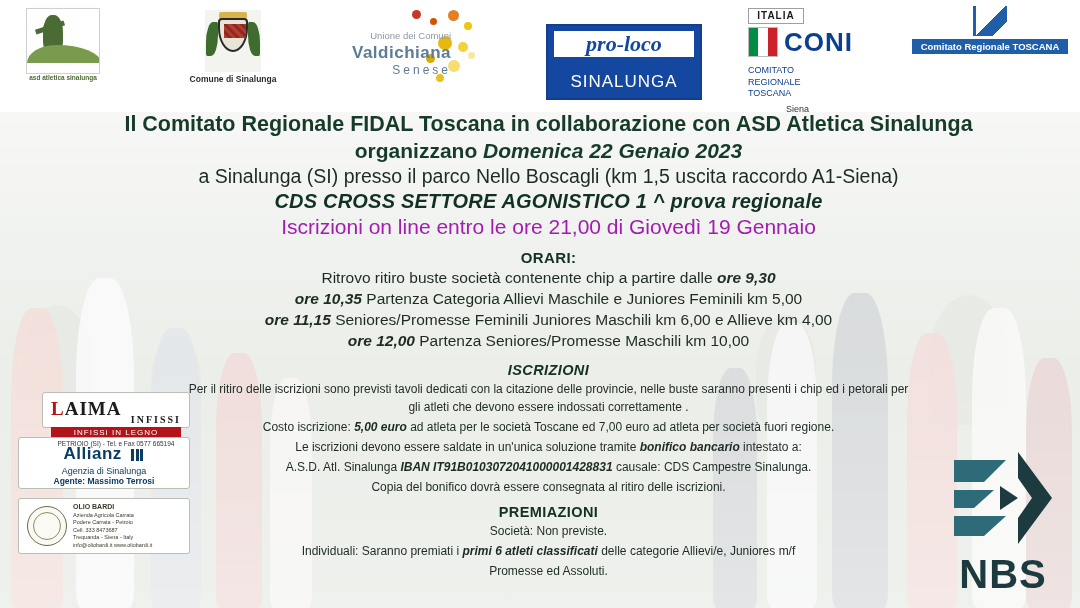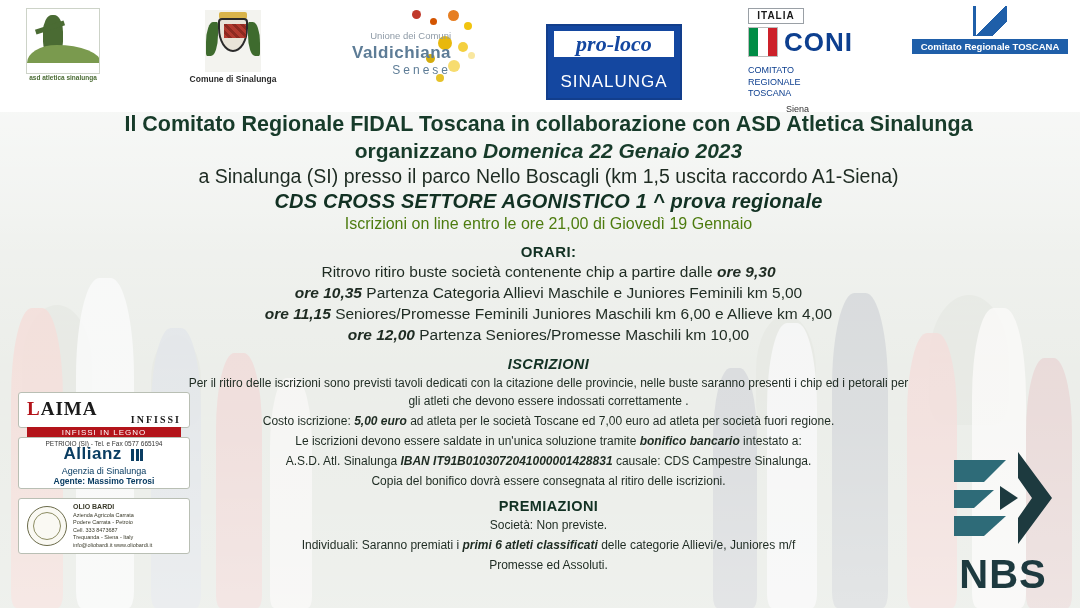--- a/index.html
+++ b/index.html
@@ -107,21 +107,21 @@
   .l3 .txt {
     position: absolute; left: 0; top: 22px; text-align: right; line-height: 1.25;
   }
   .l3 .t1 { font-size: 9.5px; color: #8e9aa6; }
   .l3 .t2 { font-size: 17px; color: #5d7c96; font-weight: bold; letter-spacing: .5px; }
   .l3 .t3 { font-size: 12px; color: #5d7c96; letter-spacing: 3px; }
 
   
   .l4 { left: 546px; top: 24px; width: 140px; }
   .l4 .box {
-    width: 136px; background: #1447a0; padding: 5px 6px 6px;
+    width: 156px; background: #1447a0; padding: 5px 6px 6px;
     border: 2px solid #123e8c;
   }
   .l4 .pl {
     background: #fff; color: #1447a0; font-style: italic; font-weight: bold;
     font-size: 22px; line-height: 1; padding: 2px 4px; font-family: "Liberation Serif", serif;
   }
   .l4 .sn {
     color: #fff; font-size: 17px; letter-spacing: 1px; margin-top: 15px;
   }
 
@@ -163,38 +163,38 @@
   .content {
     position: absolute; z-index: 4; left: 17px; right: 0; top: 112px;
     text-align: center; color: #1e2b22;
   }
   .line { margin: 0 0 2px; }
   .l-h1 { font-size: 21.5px; font-weight: bold; color: #173b2a; }
   .l-h2 { font-size: 21px; font-weight: bold; color: #173b2a; }
   .l-h2 em { font-style: italic; }
   .l-h3 { font-size: 19.5px; color: #1e2b22; }
   .l-h4 { font-size: 20px; font-weight: bold; font-style: italic; color: #123123; letter-spacing: .2px;}
-  .l-h5 { font-size: 16px; color: #4d7c0f; }
+  .l-h5 { font-size: 21px; color: #a21caf; }
 
   .orari-title { font-size: 15px; font-weight: bold; color: #123123; margin-top: 10px; letter-spacing: .4px;}
   .orari-line { font-size: 15.5px; color: #1e2b22; margin-top: 3px; }
   .orari-line b { font-style: italic; }
 
   .sec-title { font-size: 14.5px; font-weight: bold; font-style: italic; color: #123123; margin-top: 12px; letter-spacing: .4px;}
   .para { font-size: 12px; color: #1e2b22; line-height: 1.5; margin: 2px auto 0; width: 720px; }
   .para b { font-style: italic; }
   .prem-title { font-size: 14.5px; font-weight: bold; color: #123123; margin-top: 8px; letter-spacing: .4px;}
 
   
   .sponsors { position: absolute; z-index: 5; left: 18px; top: 392px; width: 172px; }
   .card {
     background: #ffffff; border: 1px solid #b9bfb4; border-radius: 3px;
     margin-bottom: 9px; padding: 6px 8px; text-align: center;
   }
-  .card.laima { height: 36px; }
+  .card.laima { height: 36px; margin-left: 24px; }
   .laima-t {
     font-family: "Liberation Serif", serif; font-weight: bold; font-size: 19px;
     color: #b3141a; letter-spacing: 1px; line-height: 1; text-align: left;
   }
   .laima-t span { color: #1b1b1b; }
   .laima-s {
     background: #b3141a; color: #fff; font-size: 8px; letter-spacing: 1px;
     margin-top: 2px; padding: 1px 0;
   }
   .laima-a { font-size: 6.5px; color: #333; margin-top: 2px; }

